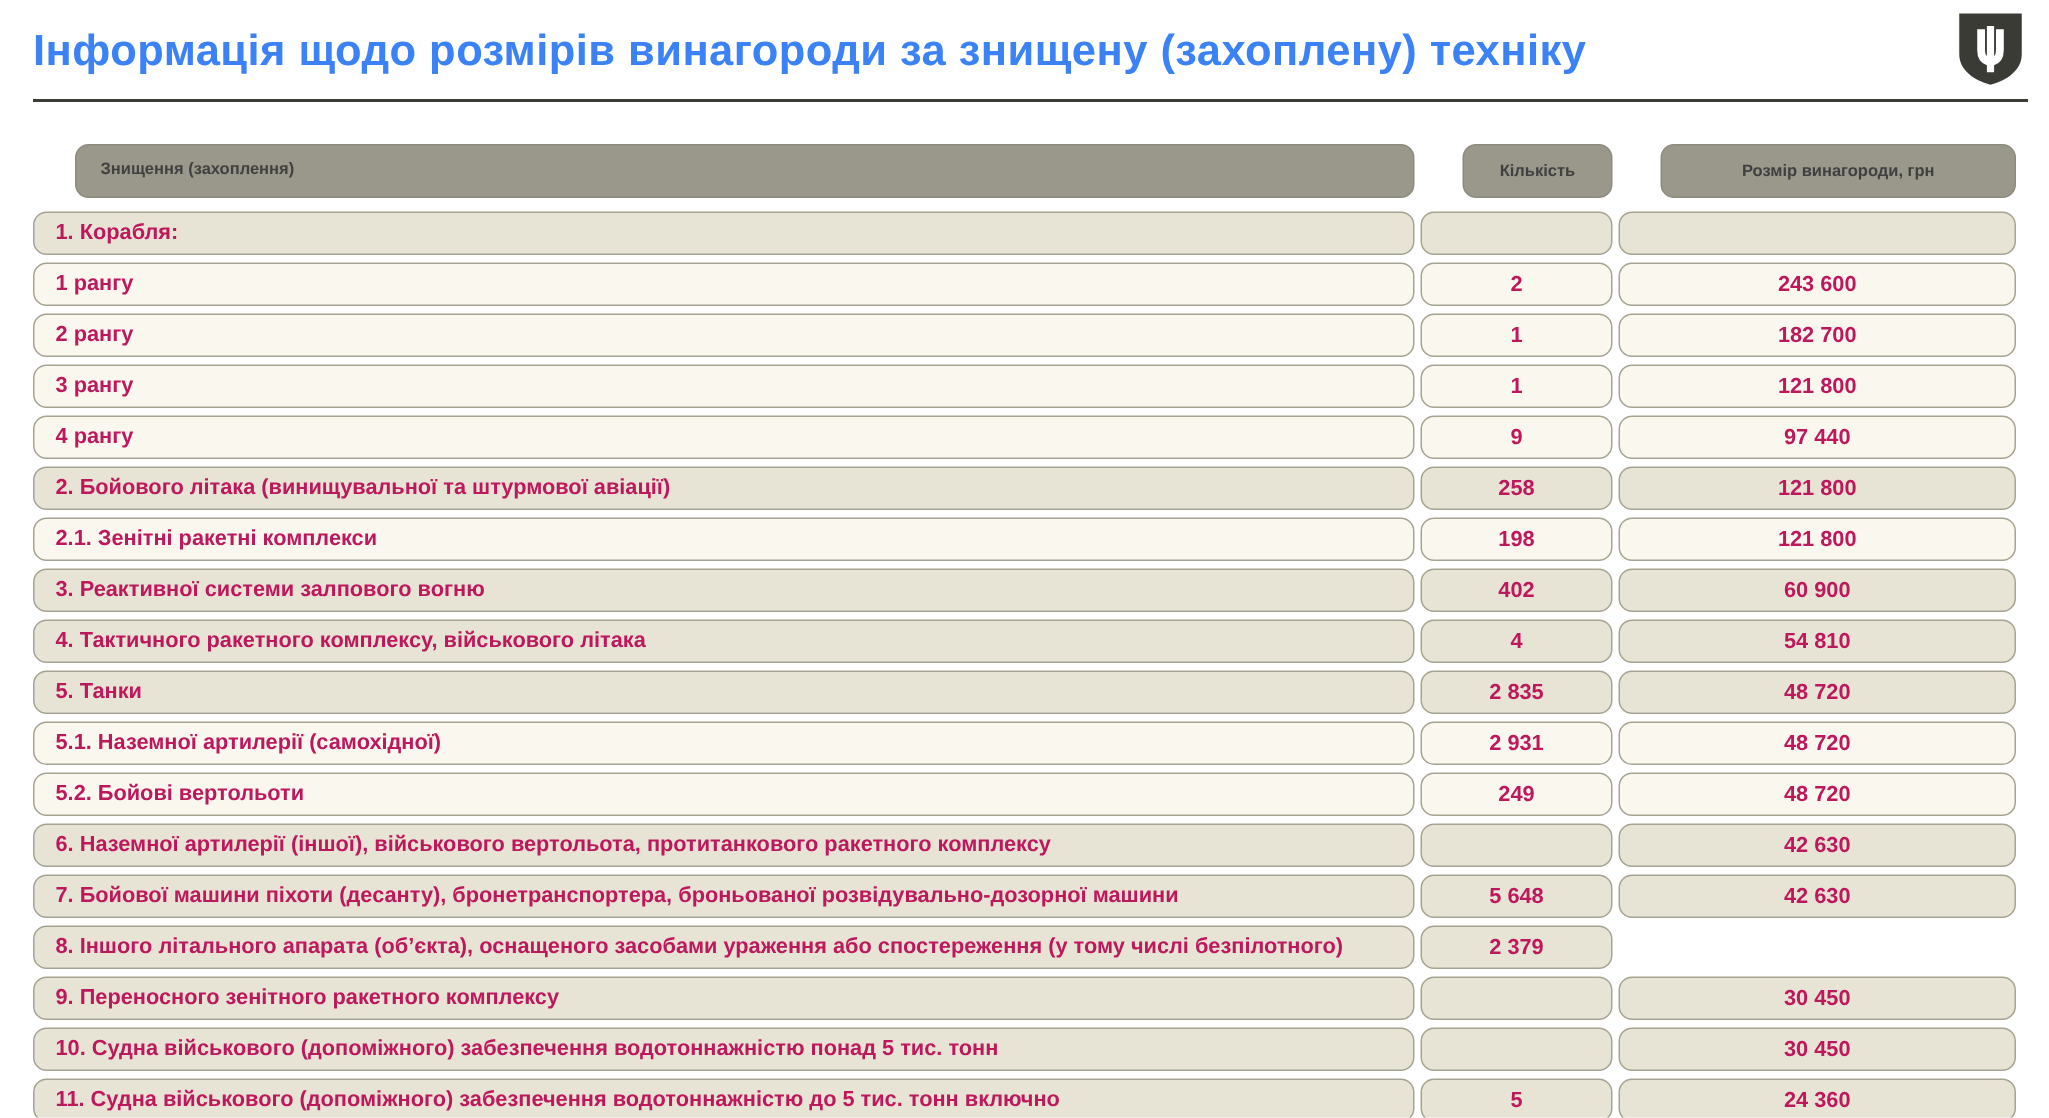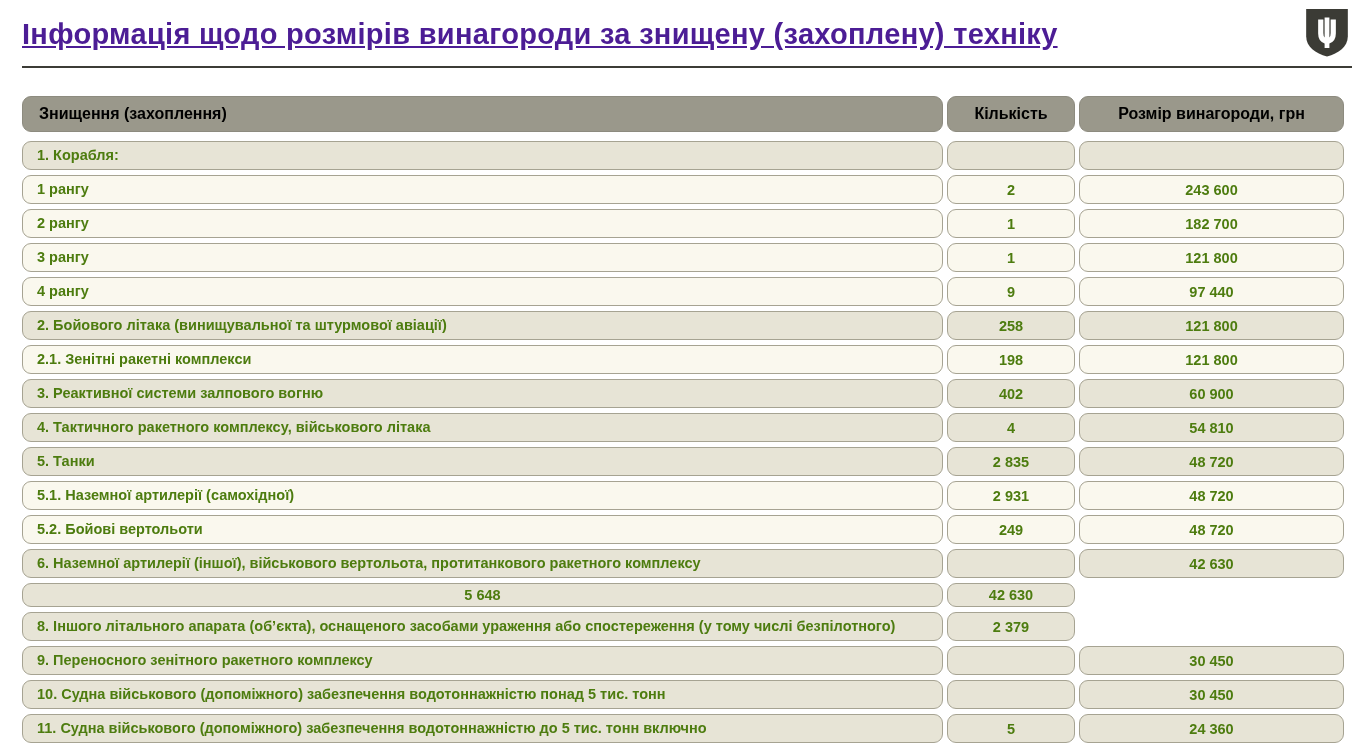--- a/index.html
+++ b/index.html
@@ -12,24 +12,23 @@
   }
   .header {
     display: flex;
     justify-content: space-between;
     align-items: flex-start;
     padding: 8px 14px 0 22px;
   }
   .page-title {
     font-size: 29px;
     font-weight: bold;
-    color: #4c1d95;
+    color: #3b82f6;
     letter-spacing: 0.3px;
     padding-top: 10px;
-    text-decoration: underline;
   }
   .logo { width: 46px; height: 50px; flex: 0 0 auto; margin-right: 2px; }
   .rule {
     height: 0;
     border-top: 2px solid #3c3c36;
     margin: 8px 14px 0 22px;
   }
   .table {
     margin: 28px 23px 0 22px;
   }
@@ -40,37 +39,38 @@
     margin-bottom: 5px;
   }
   .cell {
     border: 1.5px solid #a6a392;
     border-radius: 9px;
     min-height: 24px;
     display: flex;
     align-items: center;
     font-size: 14.5px;
     font-weight: bold;
-    color: #4d7c0f;
+    color: #be185d;
   }
   .cell.label {
     justify-content: flex-start;
     padding: 3px 14px;
     line-height: 1.45;
   }
   .cell.num { justify-content: center; padding: 3px 8px; }
   .row.dark  .cell { background: #e7e4d6; }
   .row.light .cell { background: #faf8ee; }
   .row.head { margin-bottom: 9px; }
   .row.head .cell {
     background: #9a988b;
     border-color: #8d8b7f;
-    color: #000000;
+    color: #404040;
     min-height: 36px;
-    font-size: 16px;
+    font-size: 11px;
+    margin-left: 28px;
   }
   .row.head .cell.label { padding-left: 16px; }
 </style>
 </head>
 <body>
 
 <div class="header">
   <div class="page-title">Інформація щодо розмірів винагороди за знищену (захоплену) техніку</div>
   <svg class="logo" viewBox="0 0 44 48" aria-hidden="true">
     <path d="M2 1 H42 V27 C42 37 33 43.5 22 46.5 C11 43.5 2 37 2 27 Z" fill="#3b3b35"></path>
@@ -158,20 +158,21 @@
     <div class="cell num">48 720</div>
   </div>
 
   <div class="row dark">
     <div class="cell label">6. Наземної артилерії (іншої), військового вертольота, протитанкового ракетного комплексу</div>
     <div class="cell num"></div>
     <div class="cell num">42 630</div>
   </div>
 
   <div class="row dark">
+    <div class="cell label">7. Бойової машини піхоти (десанту), бронетранспортера, броньованої розвідувально-дозорної машини</div>
     <div class="cell num">5 648</div>
     <div class="cell num">42 630</div>
   </div>
 
   <div class="row dark">
     <div class="cell label">8. Іншого літального апарата (об’єкта), оснащеного засобами ураження або спостереження (у тому числі безпілотного)</div>
     <div class="cell num">2 379</div>
   </div>
 
   <div class="row dark">

